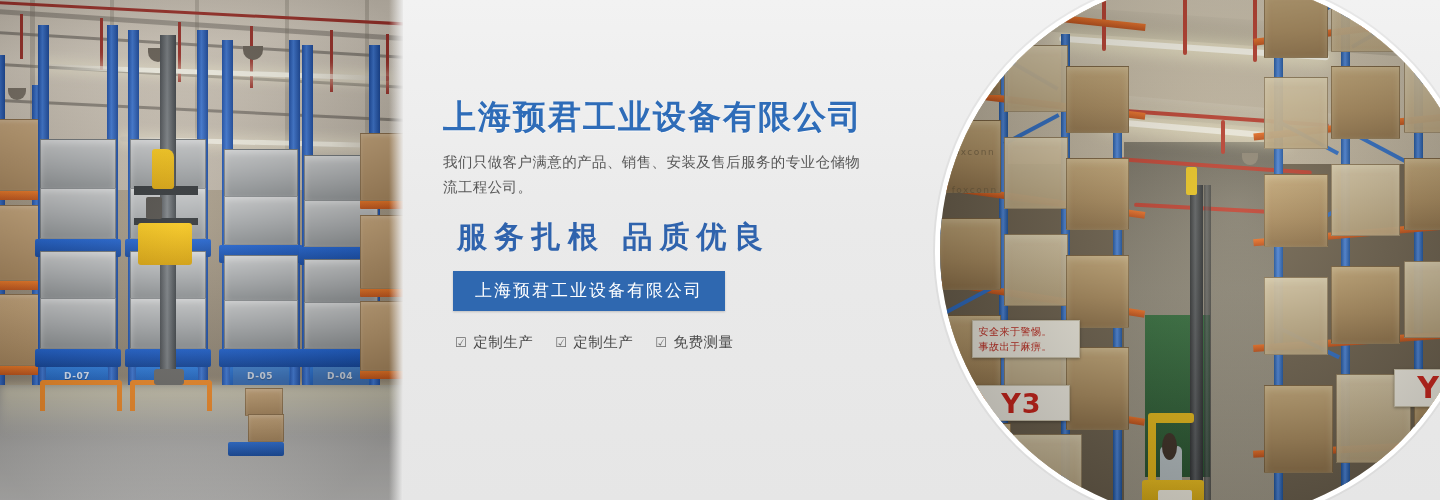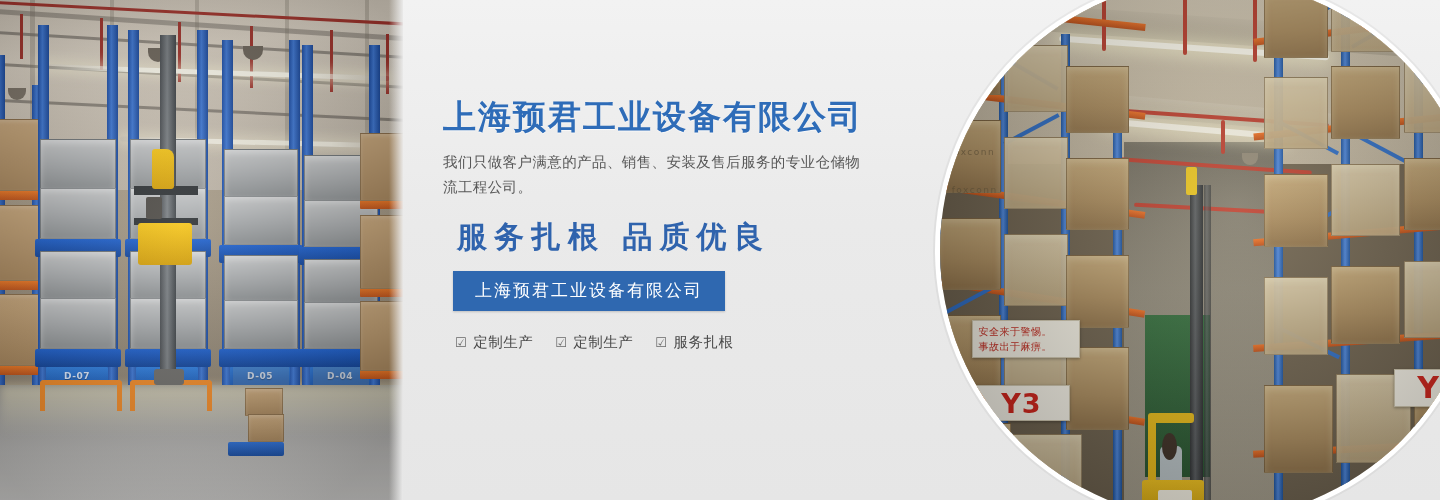--- a/index.html
+++ b/index.html
@@ -372,18 +372,18 @@
       <div class="feat">
         <span class="chk">☑</span>
         <span>定制生产</span>
       </div>
       <div class="feat">
         <span class="chk">☑</span>
         <span>定制生产</span>
       </div>
       <div class="feat">
         <span class="chk">☑</span>
-        <span>服务扎根</span>
+        <span>免费测量</span>
       </div>
     </div>
   </div>
 
 </div>
 
 </body></html>

